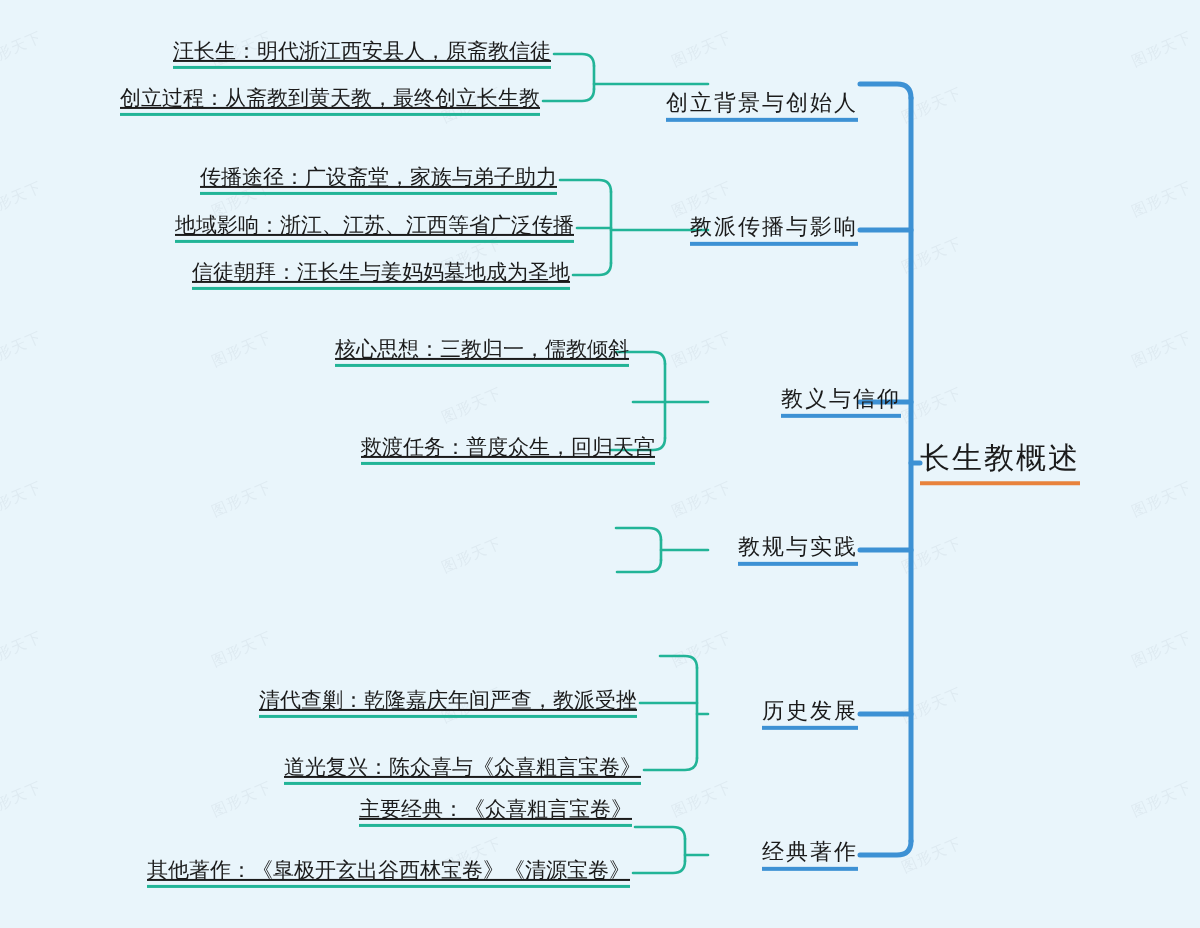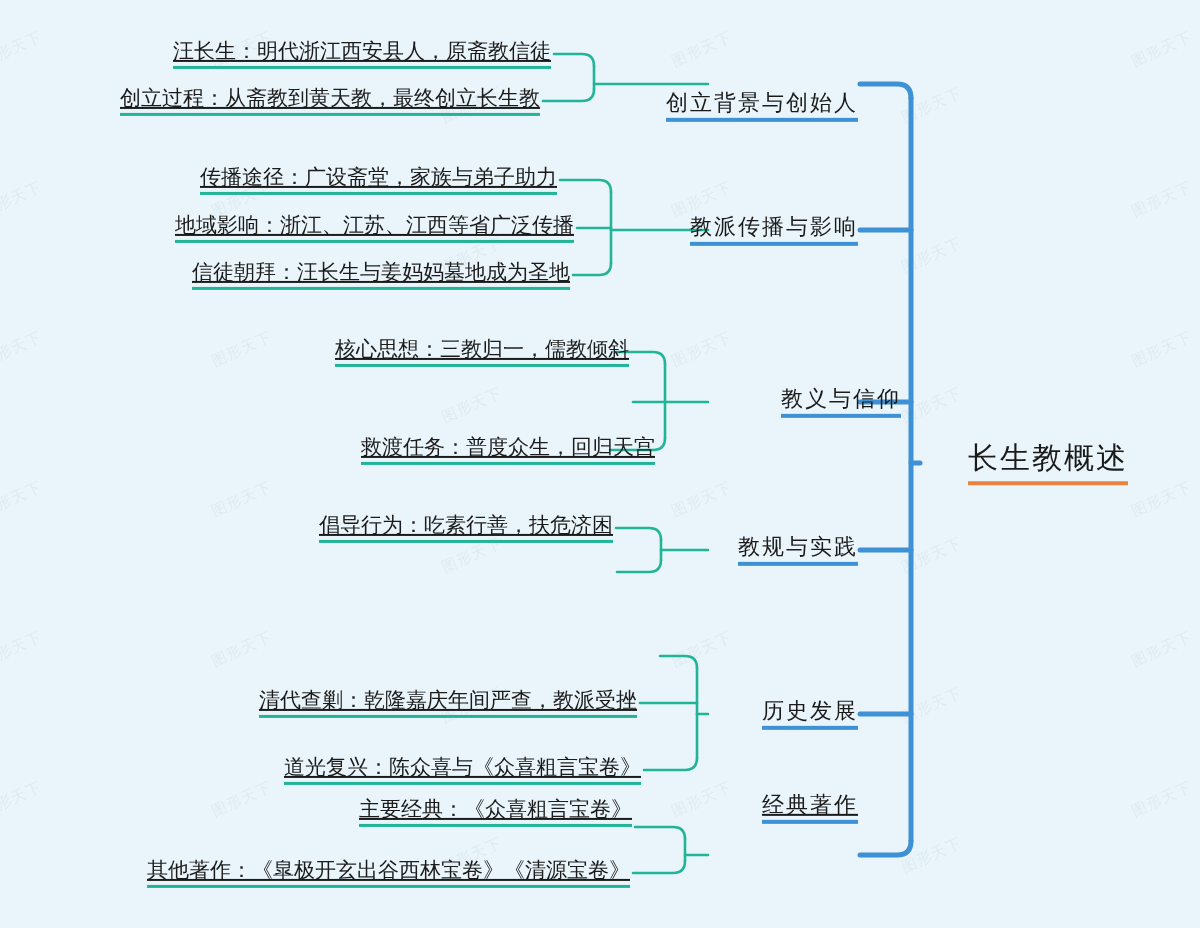--- a/index.html
+++ b/index.html
@@ -150,32 +150,31 @@
     <path d="M 644 770 H 685 Q 697 770 697 758" fill="none" stroke="#22b497" stroke-width="2.6" stroke-linecap="round" stroke-linejoin="round"></path>
     <path d="M 697 668 V 758" fill="none" stroke="#22b497" stroke-width="2.6" stroke-linecap="round" stroke-linejoin="round"></path>
     <path d="M 640 703 H 697" fill="none" stroke="#22b497" stroke-width="2.6" stroke-linecap="round" stroke-linejoin="round"></path>
     <path d="M 685 855 H 708" fill="none" stroke="#22b497" stroke-width="2.6" stroke-linecap="round" stroke-linejoin="round"></path>
     <path d="M 635 827 H 673 Q 685 827 685 839" fill="none" stroke="#22b497" stroke-width="2.6" stroke-linecap="round" stroke-linejoin="round"></path>
     <path d="M 633 873 H 673 Q 685 873 685 861" fill="none" stroke="#22b497" stroke-width="2.6" stroke-linecap="round" stroke-linejoin="round"></path>
     <path d="M 685 839 V 861" fill="none" stroke="#22b497" stroke-width="2.6" stroke-linecap="round" stroke-linejoin="round"></path>
   </svg>
 
 <div id="nodes">
-    <div class="node root" style="left: 968px; top: 463px; text-align: right;">长生教概述</div>
+    <div class="node root" style="left: 920px; top: 463px; text-align: right;">长生教概述</div>
     <div class="node branch" style="top: 84px; left: 666px; margin-top: 22px;">创立背景与创始人</div>
     <div class="node leaf" style="top: 54px; left: 173px;">汪长生：明代浙江西安县人，原斋教信徒</div>
     <div class="node branch" style="top: 230px; left: 690px;">教派传播与影响</div>
     <div class="node leaf" style="top: 101px; left: 120px;">创立过程：从斋教到黄天教，最终创立长生教</div>
     <div class="node leaf" style="top: 180px; left: 200px;">传播途径：广设斋堂，家族与弟子助力</div>
     <div class="node leaf" style="top: 275px; left: 192px;">信徒朝拜：汪长生与姜妈妈墓地成为圣地</div>
     <div class="node leaf" style="top: 228px; left: 175px;">地域影响：浙江、江苏、江西等省广泛传播</div>
     <div class="node branch" style="top: 402px; left: 738px; margin-left: 43px;">教义与信仰</div>
     <div class="node leaf" style="top: 352px; left: 319px; margin-left: 16px;">核心思想：三教归一，儒教倾斜</div>
     <div class="node leaf" style="top: 450px; left: 313px; margin-left: 48px;">救渡任务：普度众生，回归天宫</div>
     <div class="node branch" style="top: 550px; left: 738px;">教规与实践</div>
-    <div class="node leaf" style="top: 528px; left: 319px;">倡导行为：吃素行善，扶危济困</div>
     <div class="node branch" style="top: 714px; left: 762px;">历史发展</div>
     <div class="node leaf" style="top: 703px; left: 259px;">清代查剿：乾隆嘉庆年间严查，教派受挫</div>
     <div class="node leaf" style="top: 770px; left: 284px;">道光复兴：陈众喜与《众喜粗言宝卷》</div>
-    <div class="node branch" style="top: 808px; left: 762px; text-decoration: underline;">经典著作</div>
+    <div class="node branch" style="top: 855px; left: 762px;">经典著作</div>
     <div class="node leaf" style="top: 812px; left: 359px;">主要经典：《众喜粗言宝卷》</div>
     <div class="node leaf" style="top: 873px; left: 147px;">其他著作：《皐极开玄出谷西林宝卷》《清源宝卷》</div>
   </div>
 
 </body></html>

